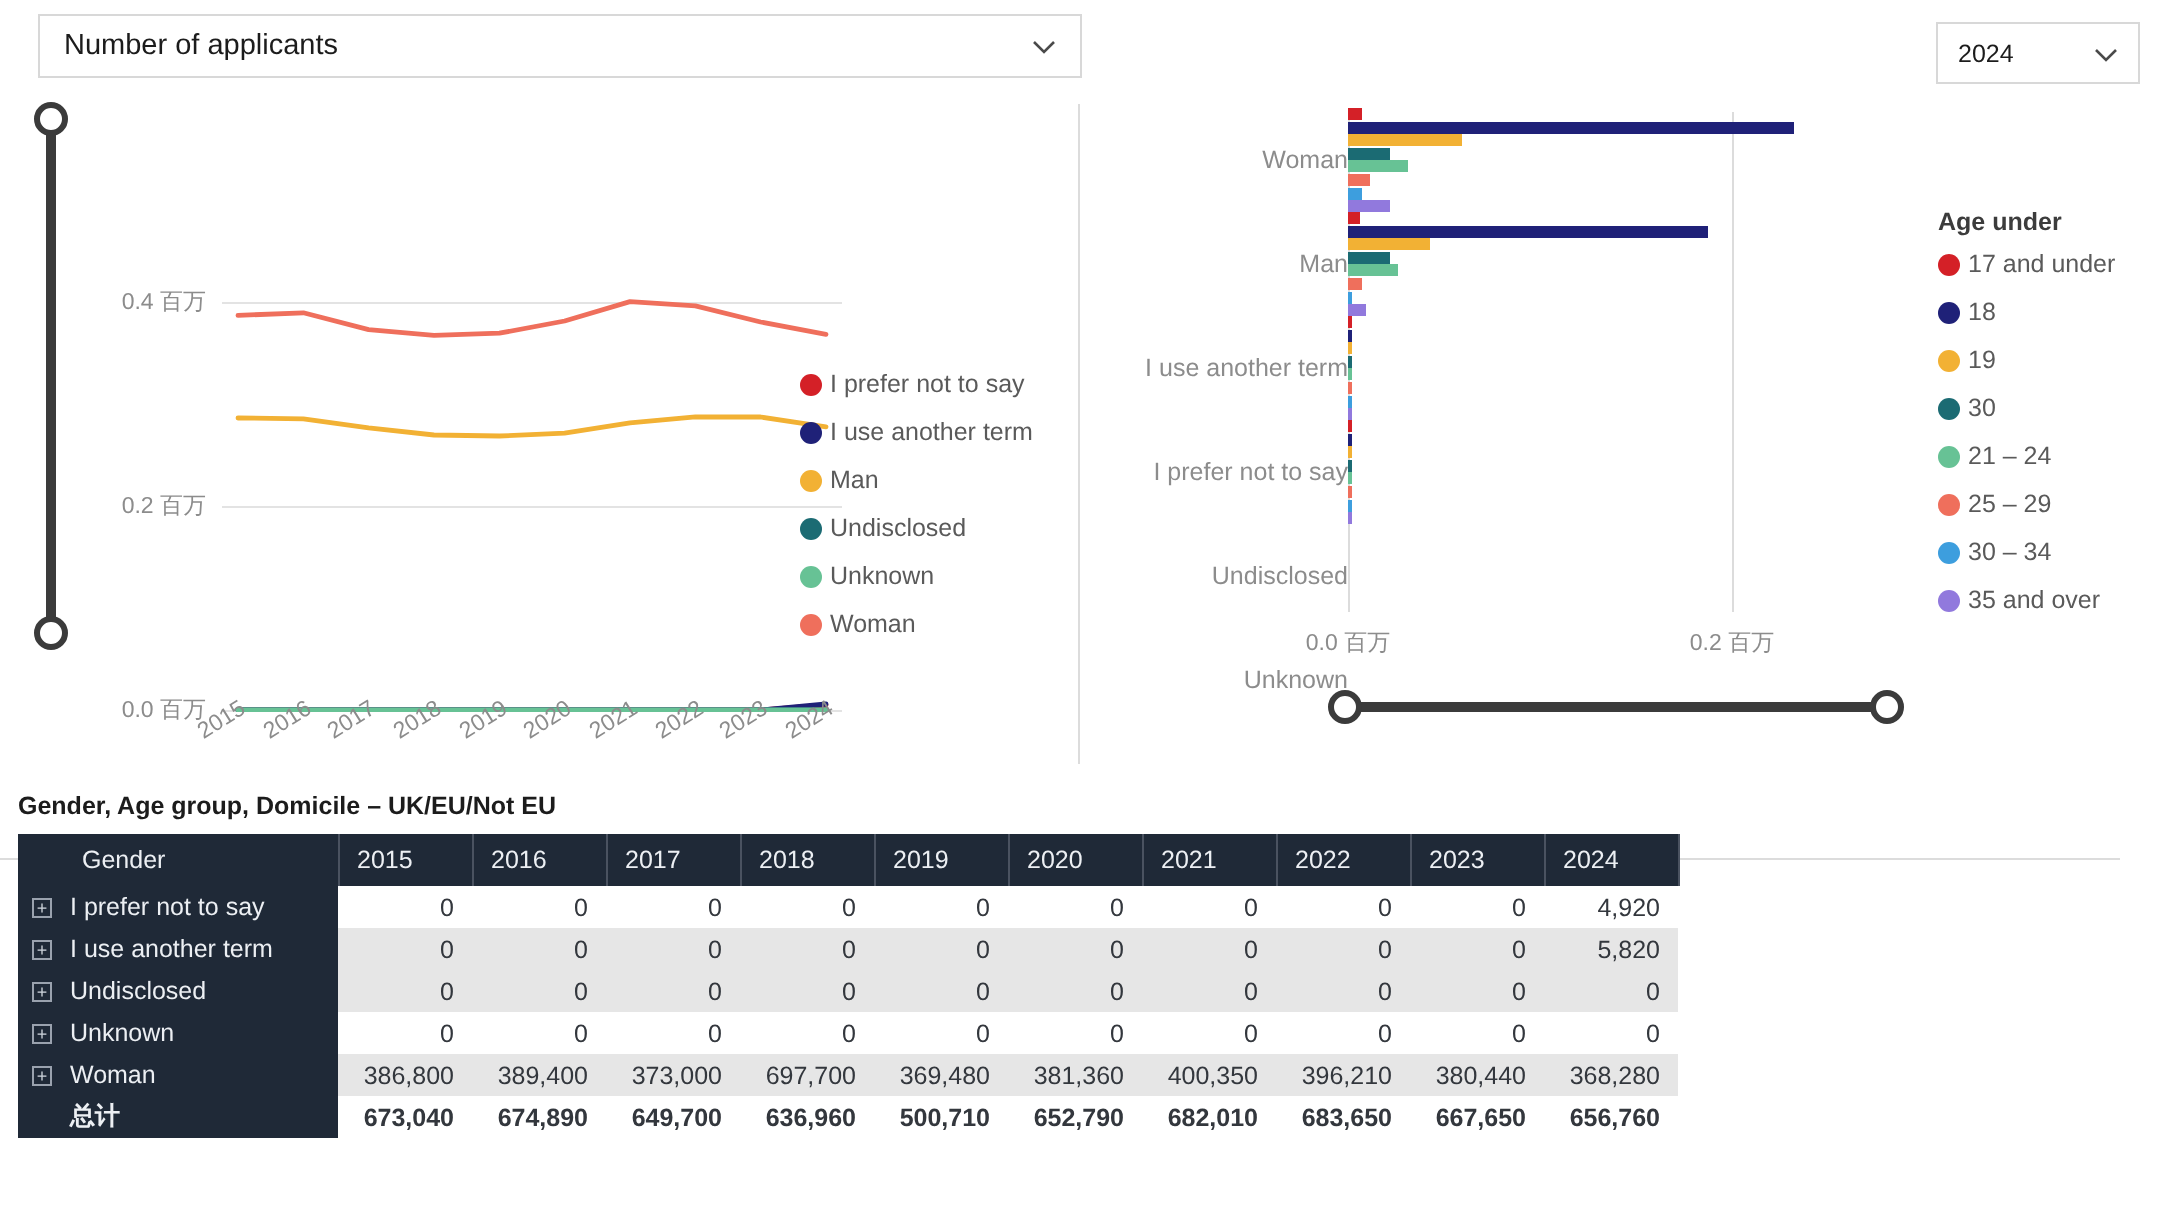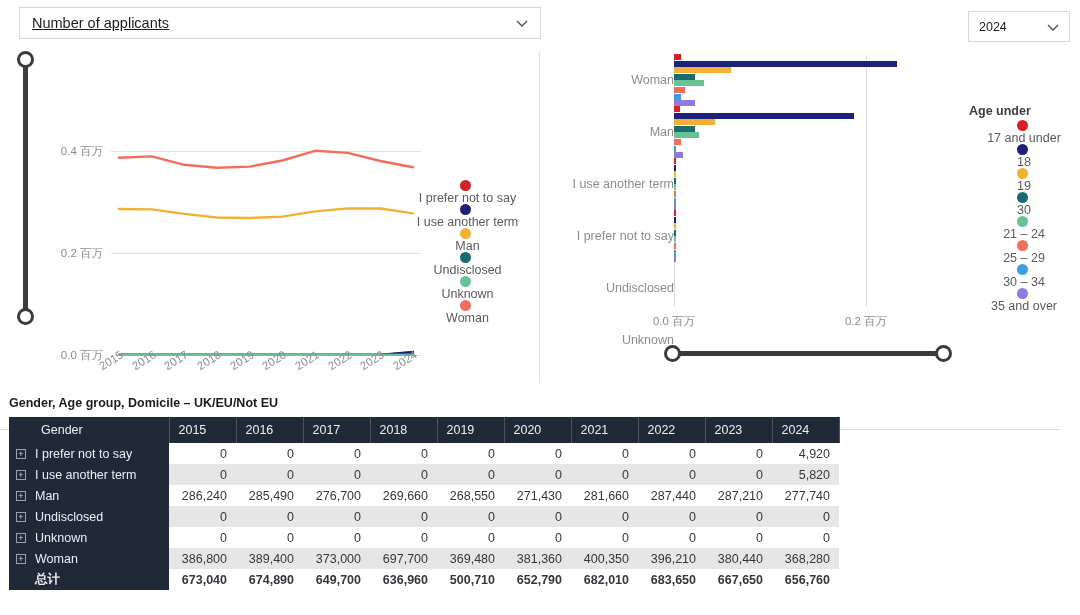--- a/index.html
+++ b/index.html
@@ -12,21 +12,21 @@
     overflow: hidden;
   }
   #root { position: relative; width: 1080px; height: 615px; }
 
   
   .top-bar { position: absolute; left: 0; top: 0; width: 1080px; height: 46px; }
   .measure-select {
     position: absolute; left: 19px; top: 7px; width: 522px; height: 32px;
     border: 1px solid #d8d8d8; background: #fff;
     display: flex; align-items: center; padding: 0 10px 0 12px;
-    font-size: 14.5px; color: #1c1c1c; text-decoration: underline;
+    font-size: 14.5px; color: #1c1c1c;
   }
   .measure-select .lbl { flex: 1; }
   .year-select {
     position: absolute; left: 968px; top: 11px; width: 102px; height: 31px;
     border: 1px solid #d8d8d8; background: #fff;
     display: flex; align-items: center; padding: 0 8px 0 10px;
     font-size: 12.5px; color: #1c1c1c;
   }
   .year-select .lbl { flex: 1; }
   .chev { width: 16px; height: 16px; display: block; }
@@ -54,21 +54,21 @@
     position: absolute; right: 100%; margin-right: 8px;
     font-size: 11.5px; color: #8c8c8c; white-space: nowrap; transform: translateY(-50%);
   }
   .lc-svg { position: absolute; left: 0; top: 0; }
   .xlabels { position: absolute; left: 95px; top: 312px; width: 310px; height: 40px; }
   .xlab {
     position: absolute; font-size: 11.5px; color: #8c8c8c;
     transform: rotate(-32deg); transform-origin: left top; white-space: nowrap;
   }
   .lc-legend { position: absolute; left: 400px; top: 134px; width: 135px; }
-  .lg-item { display: flex; align-items: center; height: 24px; font-size: 12.5px; color: #5a5a5a; flex-direction: column; }
+  .lg-item { display: flex; align-items: center; height: 24px; font-size: 12.5px; color: #5a5a5a; }
   .dot { width: 11px; height: 11px; border-radius: 50%; margin-right: 4px; flex: 0 0 auto; }
 
   
   .barchart { position: absolute; left: 539px; top: 0; width: 541px; height: 337px; }
   .bc-cats { position: absolute; left: 20px; top: 10px; width: 115px; height: 250px; }
   .bc-cat {
     position: absolute; right: 0; font-size: 12.5px; color: #8c8c8c;
     white-space: nowrap; transform: translateY(-50%); text-align: right;
   }
   .bc-plot { position: absolute; left: 135px; top: 10px; width: 300px; height: 250px; }
@@ -342,33 +342,20 @@
             <td class="num">0</td>
             <td class="num">0</td>
             <td class="num">0</td>
             <td class="num">0</td>
             <td class="num">0</td>
             <td class="num">0</td>
             <td class="num">0</td>
             <td class="num">0</td>
             <td class="num">5,820</td>
           </tr>
-          <tr>
-            <td class="rowhdr"><span class="expander">+</span><span class="rowlabel">Man</span></td>
-            <td class="num">286,240</td>
-            <td class="num">285,490</td>
-            <td class="num">276,700</td>
-            <td class="num">269,660</td>
-            <td class="num">268,550</td>
-            <td class="num">271,430</td>
-            <td class="num">281,660</td>
-            <td class="num">287,440</td>
-            <td class="num">287,210</td>
-            <td class="num">277,740</td>
-          </tr>
           <tr class="alt">
             <td class="rowhdr"><span class="expander">+</span><span class="rowlabel">Undisclosed</span></td>
             <td class="num">0</td>
             <td class="num">0</td>
             <td class="num">0</td>
             <td class="num">0</td>
             <td class="num">0</td>
             <td class="num">0</td>
             <td class="num">0</td>
             <td class="num">0</td>

